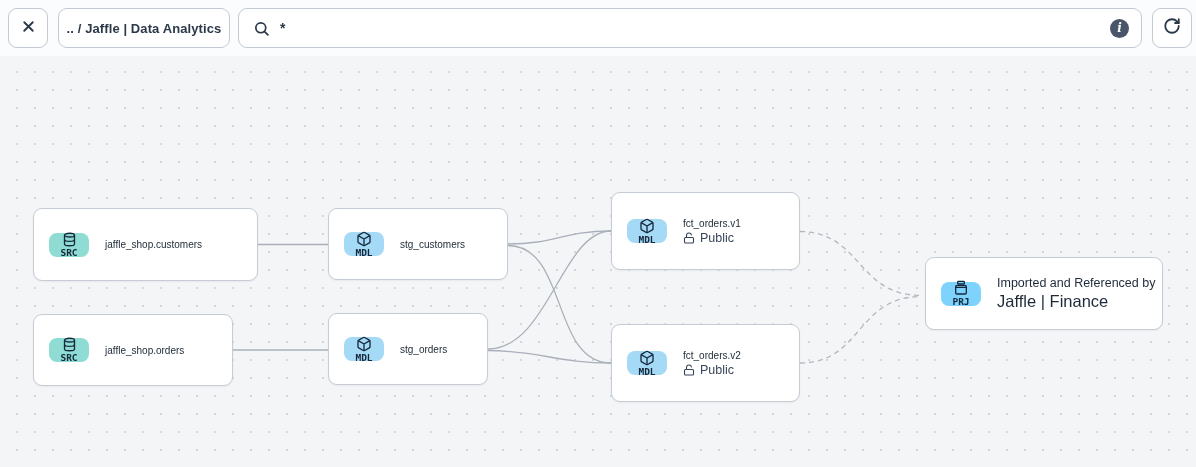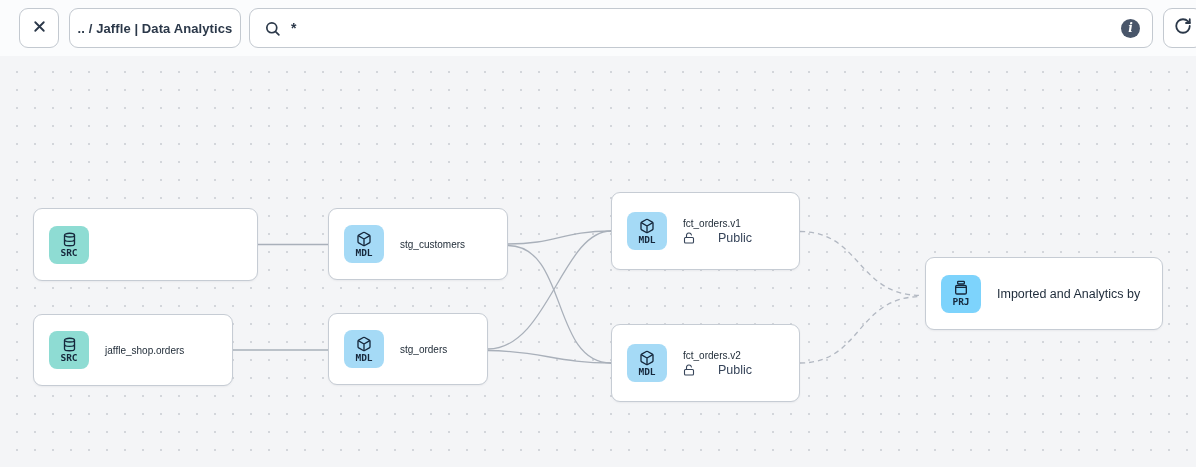--- a/index.html
+++ b/index.html
@@ -16,21 +16,21 @@
     background-color:#f4f5f7;
     background-image:radial-gradient(circle, #d3d6db 1.1px, transparent 1.4px);
     background-size:18px 18px;
     background-position:8px 7px;
   }
   svg.edges { position:absolute; left:0; top:0; width:1196px; height:467px; pointer-events:none; }
   .edge-solid { fill:none; stroke:#a9b0ba; stroke-width:1.3; }
   .edge-dashed { fill:none; stroke:#b2b8c2; stroke-width:1.3; stroke-dasharray:5 4; }
 
   
-  .topbar { position:absolute; left:11px; top:0; width:1104px; height:56px; background:#fbfcfd; }
+  .topbar { position:absolute; left:0; top:0; width:1104px; height:56px; background:#fbfcfd; }
   .btn {
     position:absolute; top:8px; height:40px; background:#fff;
     border:1.4px solid #c3c9d0; border-radius:9px;
     display:flex; align-items:center; justify-content:center;
     cursor:pointer; color:#2b3849;
   }
   .close-btn { left:8px; width:40px; }
   .crumb-btn { left:58px; width:172px; font-size:13px; font-weight:700; letter-spacing:.1px; }
   .search-box {
     position:absolute; left:238px; top:8px; width:904px; height:40px;
@@ -52,30 +52,30 @@
 
   
   .node {
     position:absolute; background:#fff;
     border:1.3px solid #c6ccd4; border-radius:9px;
     display:flex; align-items:center; padding-left:15px; gap:16px;
     box-shadow:0 1px 2px rgba(16,24,40,.05);
     cursor:pointer;
   }
   .badge {
-    width:40px; height:38px; border-radius:8px; flex:0 0 auto;
+    width:40px; height:24px; border-radius:8px; flex:0 0 auto;
     display:flex; flex-direction:column; align-items:center; justify-content:center; gap:1px;
   }
   .badge .tag {
     font-family:"DejaVu Sans Mono", monospace;
     font-size:9.5px; font-weight:700; color:#16283c; line-height:1;
   }
   .badge svg { display:block; }
   .node .title { font-size:10px; color:#1c2834; white-space:nowrap; }
-  .sub { display:flex; align-items:center; gap:23px; margin-top:2px; color:#37455a; }
+  .sub { display:flex; align-items:center; gap:5px; margin-top:2px; color:#37455a; }
   .sub .sub-label { font-size:12.5px; }
   .prj-line1 { font-size:12.5px; color:#1d2a39; }
   .prj-line2 { font-size:16.5px; color:#1d2a39; margin-top:2px; }
 </style>
 </head>
 <body>
 
 <div class="canvas"></div>
 
 <svg class="edges" viewBox="0 0 1196 467">
@@ -128,20 +128,21 @@
   <div class="badge" style="background:#8edcd3">
     <span>
       <svg width="15" height="15" viewBox="0 0 24 24" fill="none" stroke="#16283c" stroke-width="2.1">
           <ellipse cx="12" cy="5" rx="8" ry="3"></ellipse>
           <path d="M4 5v14a8 3 0 0 0 16 0V5"></path>
           <path d="M4 12a8 3 0 0 0 16 0"></path>
         </svg>
     </span>
     <span class="tag">SRC</span>
   </div>
+  <span class="title">jaffle_shop.customers</span>
 </div>
 
 <div class="node" style="left:33px; top:314px; width:200px; height:72px;">
   <div class="badge" style="background:#8edcd3">
     <span>
       <svg width="15" height="15" viewBox="0 0 24 24" fill="none" stroke="#16283c" stroke-width="2.1">
           <ellipse cx="12" cy="5" rx="8" ry="3"></ellipse>
           <path d="M4 5v14a8 3 0 0 0 16 0V5"></path>
           <path d="M4 12a8 3 0 0 0 16 0"></path>
         </svg>
@@ -230,15 +231,16 @@
     <span>
       <svg width="16" height="16" viewBox="0 0 24 24" fill="none" stroke="#16283c" stroke-width="2" stroke-linejoin="round">
           <rect x="7" y="2" width="10" height="4" rx="1"></rect>
           <rect x="4" y="8" width="16" height="13" rx="2"></rect>
           <path d="M4 11h16"></path>
         </svg>
     </span>
     <span class="tag">PRJ</span>
   </div>
   <div>
-    <div class="prj-line1">Imported and Analytics by</div>
+    <div class="prj-line1">Imported and Referenced by</div>
+    <div class="prj-line2">Jaffle | Finance</div>
   </div>
 </div>
 
 </body></html>

